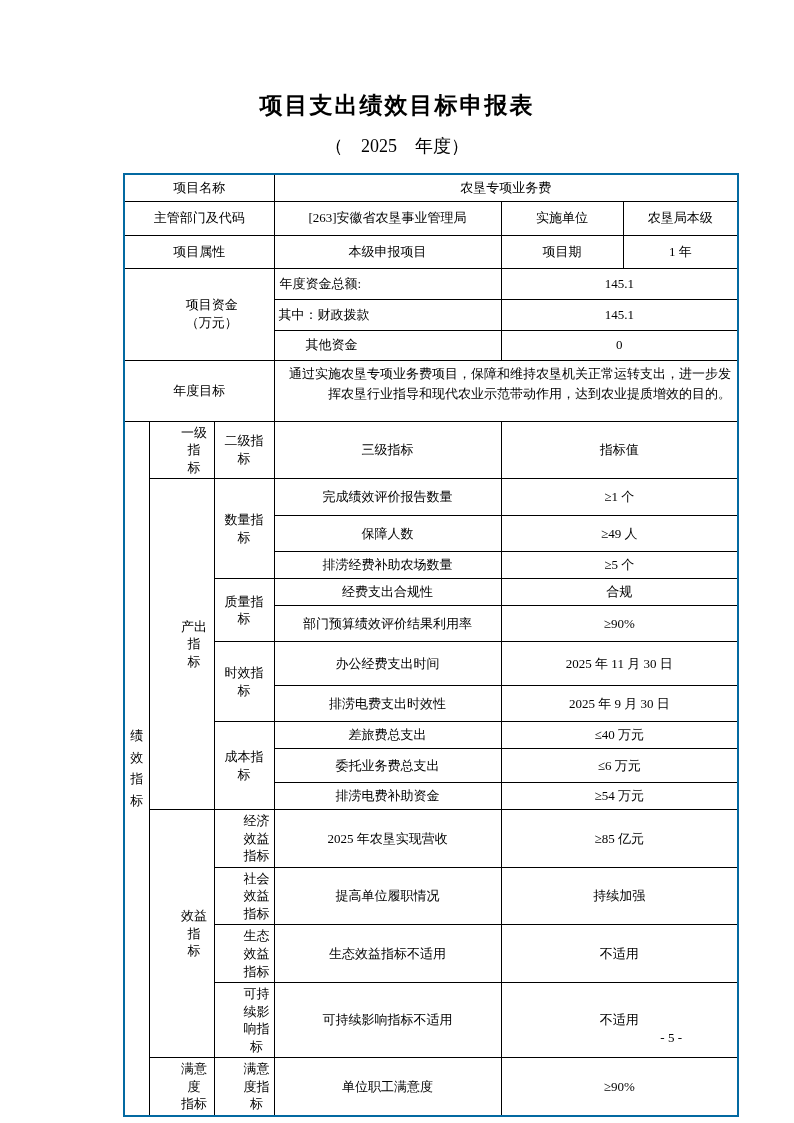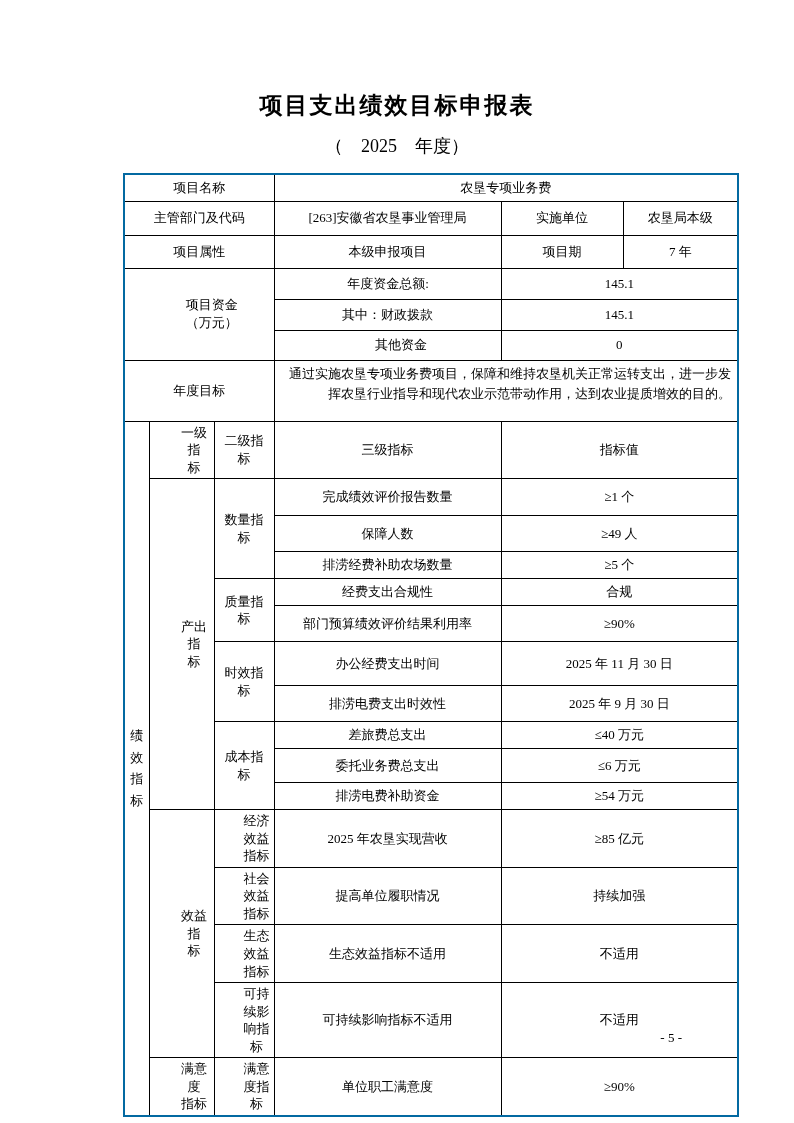--- a/index.html
+++ b/index.html
@@ -17,21 +17,21 @@
   table.form {
     border-collapse:collapse; table-layout:fixed;
     width:614px; margin:15px 12px 0 123px;
     border:2px solid #0369a1;
   }
   td {
     border:1px solid #000; font-size:13px; line-height:1.35;
     text-align:center; vertical-align:middle; padding:2px 4px;
     overflow:hidden;
   }
-  td.left { text-align:center; }
+  td.left { text-align:left; }
   .prewrap { white-space:pre-line;padding-left:29px; }
   .ind1 { padding-left:5px; }
   .ind2 { }
   .ind3 { padding-left:31px; }
   td.goal {
     text-align:right; vertical-align:top; padding:3px 6px; line-height:1.6;
   }
   td.vert { white-space:pre-line; line-height:1.65; padding:0 2px; }
   .pagenum {
     position:absolute; top:1030px; right:112px; font-size:13px;
@@ -61,21 +61,21 @@
   <tr style="height:34px">
     <td colspan="3">主管部门及代码</td>
     <td>[263]安徽省农垦事业管理局</td>
     <td>实施单位</td>
     <td>农垦局本级</td>
   </tr>
   <tr style="height:33px">
     <td colspan="3">项目属性</td>
     <td>本级申报项目</td>
     <td>项目期</td>
-    <td>7 年</td>
+    <td>1 年</td>
   </tr>
 
   <tr style="height:31px">
     <td colspan="3" rowspan="3" class="prewrap">项目资金
 （万元）</td>
     <td class="left ind1">年度资金总额:</td>
     <td colspan="2">145.1</td>
   </tr>
   <tr style="height:31px">
     <td class="left ind2">其中：财政拨款</td>

